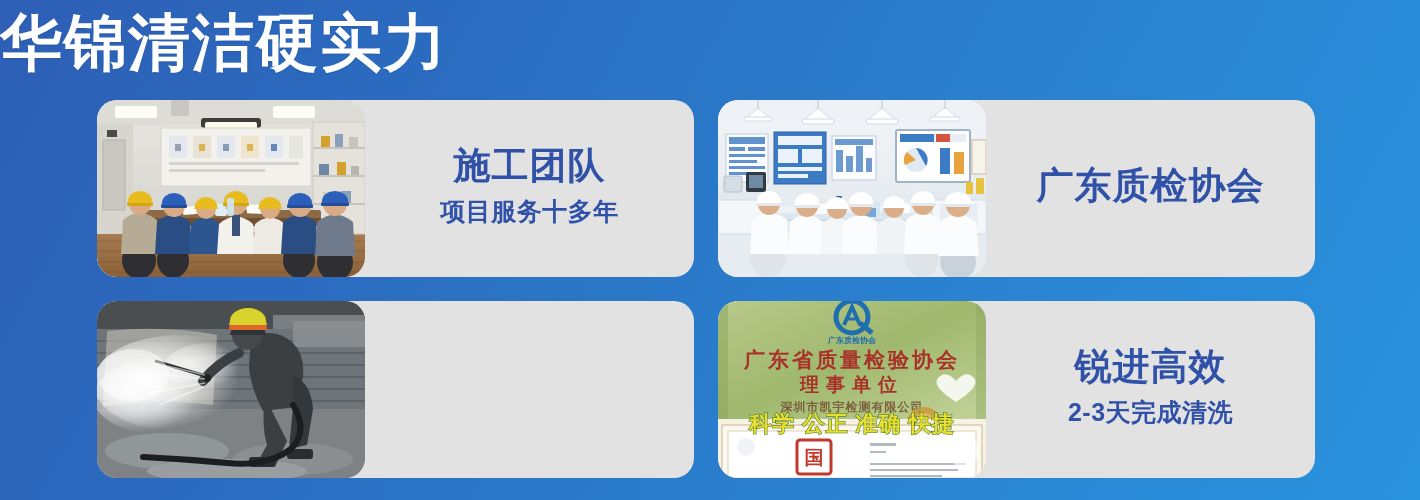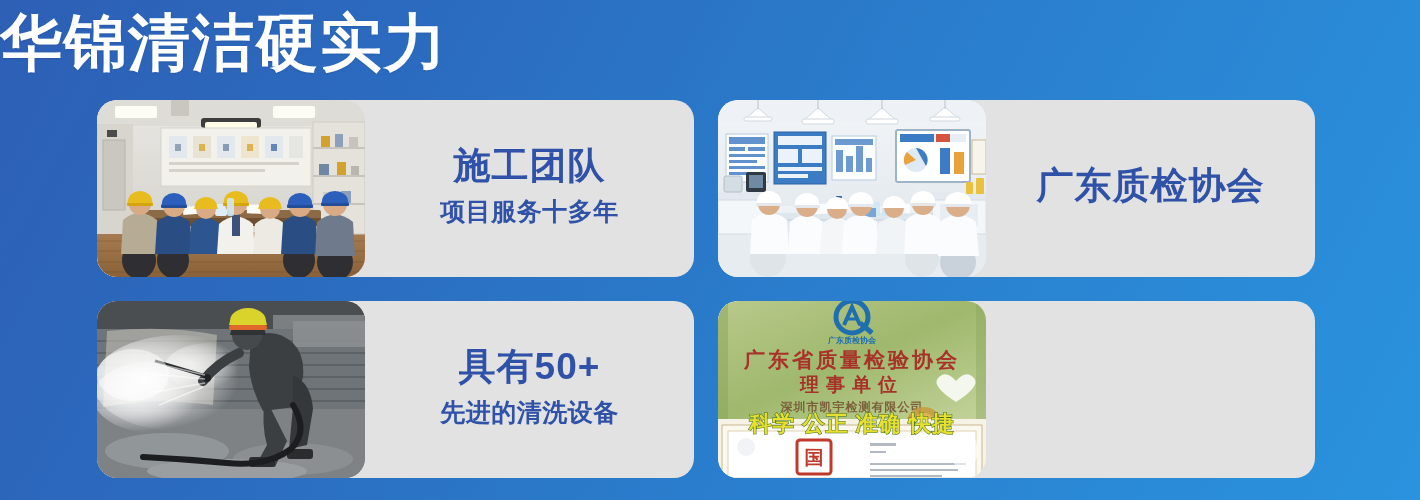--- a/index.html
+++ b/index.html
@@ -422,24 +422,20 @@
 
           <g stroke="#ffffff" stroke-opacity="0.55" stroke-width="1.5">
             <line x1="108" y1="74" x2="58" y2="62"></line>
               <line x1="108" y1="78" x2="46" y2="72"></line>
             <line x1="108" y1="82" x2="52" y2="92"></line>
               <line x1="106" y1="86" x2="62" y2="104"></line>
           </g>
           <ellipse cx="36" cy="74" rx="36" ry="26" fill="#ffffff" opacity="0.5"></ellipse>
         </svg>
       </div>
-      <div class="card-text">
-        <div class="card-title">具有50+</div>
-        <div class="card-sub">先进的清洗设备</div>
-      </div>
     </div>
 
     <div class="card">
       <div class="card-photo">
         <svg viewBox="0 0 268 177" preserveAspectRatio="none" aria-hidden="true">
           <defs>
             <linearGradient id="c4plaque" x1="0" y1="0" x2="1" y2="1">
               <stop offset="0" stop-color="#b9c98b"></stop>
                 <stop offset="0.5" stop-color="#9fb86d"></stop>
               <stop offset="1" stop-color="#c3d39a"></stop>
@@ -482,16 +478,20 @@
             <rect x="152" y="150" width="16" height="2"></rect>
             <rect x="152" y="162" width="96" height="2"></rect>
             <rect x="152" y="168" width="88" height="2"></rect>
             <rect x="152" y="174" width="72" height="2"></rect>
           </g>
           <ellipse cx="246" cy="150" rx="14" ry="18" fill="#ffffff" opacity="0.6"></ellipse>
 
           <text x="134" y="130" text-anchor="middle" fill="#e8e030" font-size="22" font-weight="bold" stroke="#3a6b1f" stroke-width="1" paint-order="stroke" letter-spacing="1" font-family="'Liberation Sans',sans-serif">科学 公正 准确 快捷</text>
         </svg>
       </div>
+      <div class="card-text">
+        <div class="card-title">锐进高效</div>
+        <div class="card-sub">2-3天完成清洗</div>
+      </div>
     </div>
 
   </div>
 </div>
 
 </body></html>

